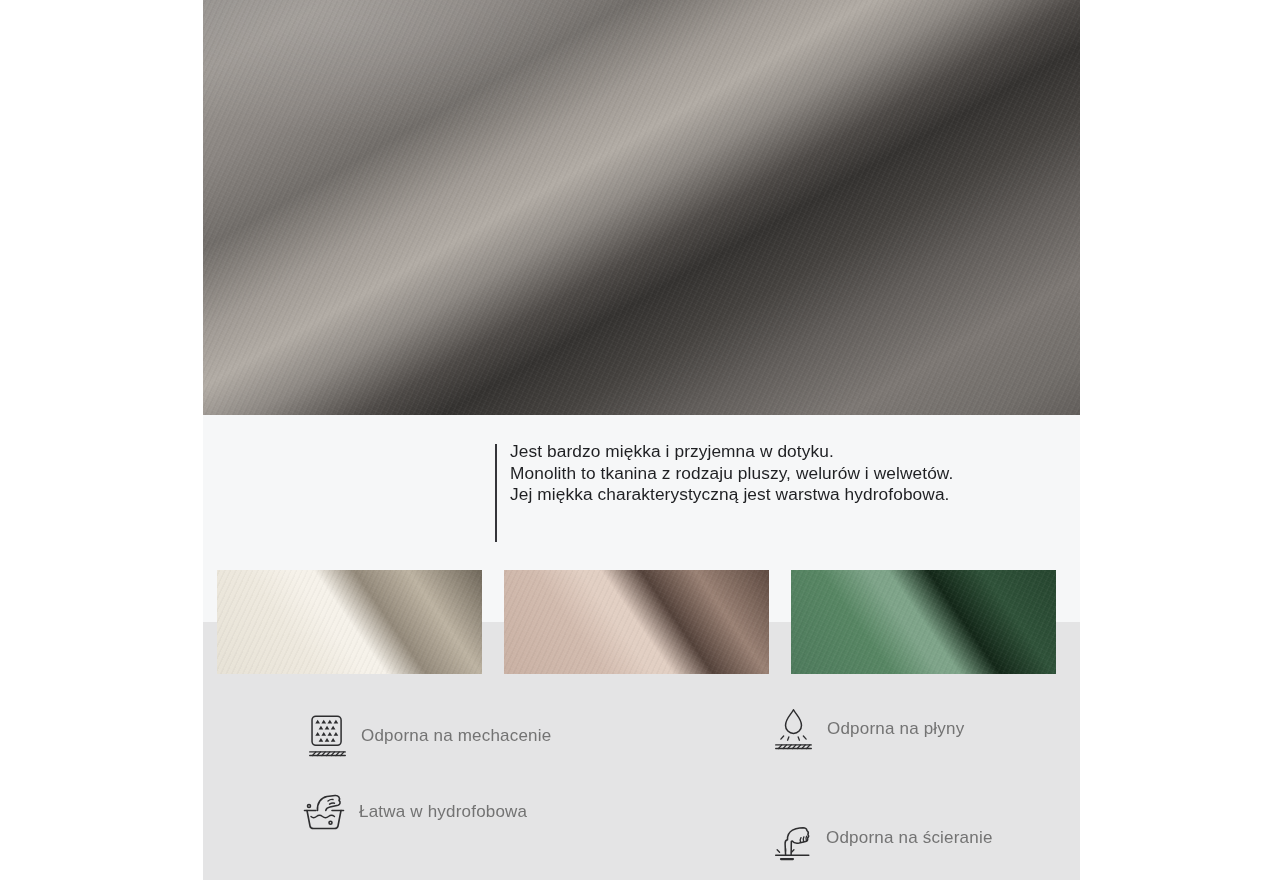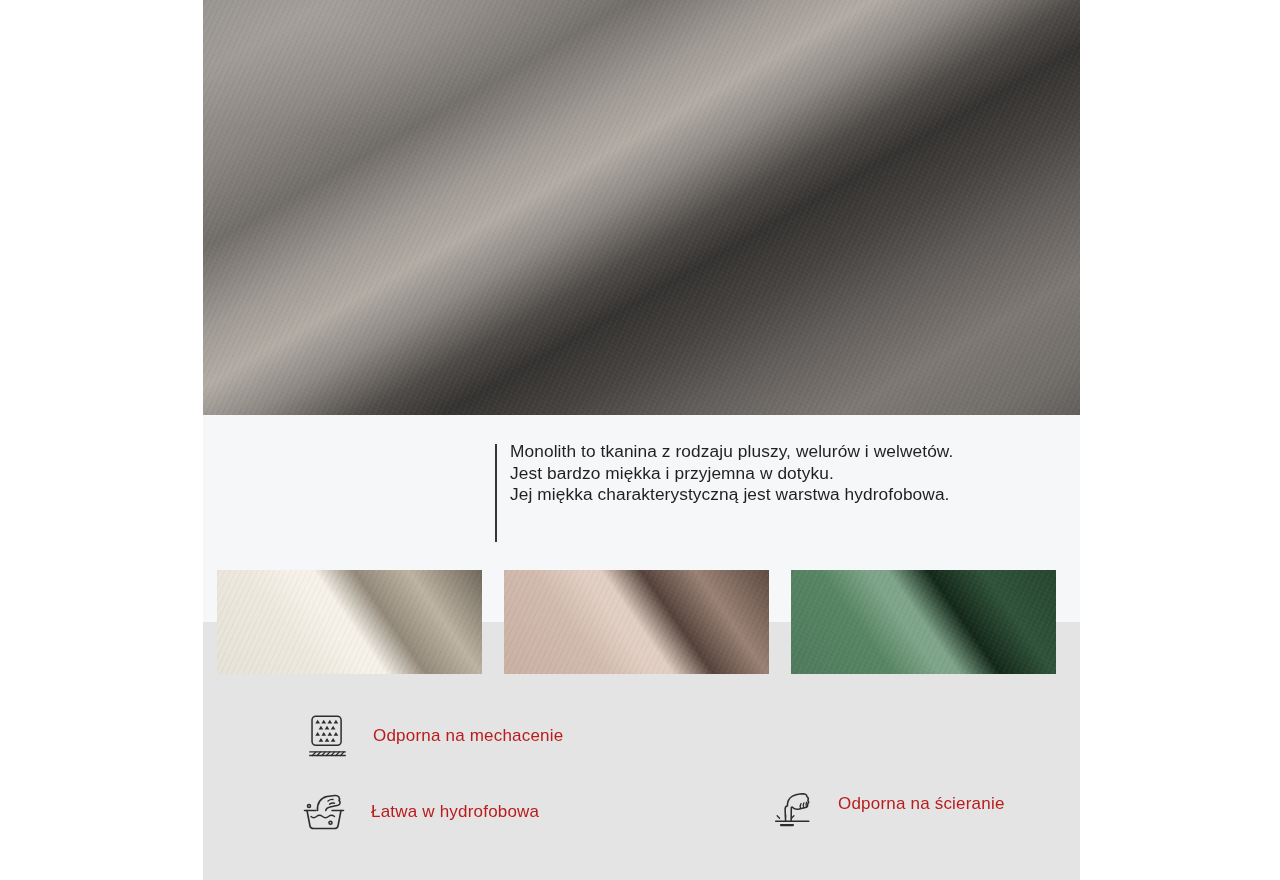--- a/index.html
+++ b/index.html
@@ -41,41 +41,41 @@
     background:linear-gradient(55deg,
       var(--c1) 0%, var(--c2) 30%, var(--hi) 44%, var(--hi) 50%,
       var(--dark) 62%, var(--mid) 78%, var(--end) 100%);}
 
   
   .feature{position:absolute;display:flex;align-items:center;gap:11px;}
   .feature svg{flex:0 0 auto;stroke:#2d2d2f;fill:none;stroke-width:1.6;stroke-linecap:round;stroke-linejoin:round;}
   .feature svg .fill{fill:#2d2d2f;stroke:none;}
   .feature svg .thick{stroke-width:2.3;}
   .feature svg .thin{stroke-width:1.4;}
-  .flabel{font-size:17px;color:#b91c1c;letter-spacing:.2px;white-space:nowrap;margin-left:12px;}
+  .flabel{font-size:17px;color:#737373;letter-spacing:.2px;white-space:nowrap;}
   .f1{left:305px;top:712px;}
   .f2{left:771px;top:705px;}
   .f3{left:300px;top:789px;}
-  .f4{left:769px;top:780px;}
+  .f4{left:769px;top:814px;}
 </style>
 </head>
 <body>
 
 <div class="canvas">
 
   <div class="hero">
       <div class="tex"></div>
     </div>
 
   <section class="info">
     <h1 class="title">MONOLITH</h1>
     <div class="vline"></div>
     <div class="desc">
+      <p>Jest bardzo miękka i przyjemna w dotyku.</p>
       <p>Monolith to tkanina z rodzaju pluszy, welurów i welwetów.</p>
-      <p>Jest bardzo miękka i przyjemna w dotyku.</p>
       <p>Jej miękka charakterystyczną jest warstwa hydrofobowa.</p>
     </div>
   </section>
 
   <div class="graybg"></div>
 
   <div class="swatches">
     <div class="swatch" style="--c1: #e7e2d6; --c2: #eee9de; --hi: #f6f2ea; --dark: #93897a; --mid: #bdb3a2; --end: #6f675a;">
         <div class="tex"></div>
       </div>
@@ -97,20 +97,31 @@
         <path d="M17 27.2 L19.5 31.2 L14.5 31.2 Z M23.5 27.2 L26 31.2 L21 31.2 Z M30 27.2 L32.5 31.2 L27.5 31.2 Z"></path>
       </g>
       <g class="thin">
         <path d="M5 42 H43 M5 45.8 H43"></path>
         <path d="M8 45.8 L11.6 42 M13 45.8 L16.6 42 M18 45.8 L21.6 42 M23 45.8 L26.6 42 M28 45.8 L31.6 42 M33 45.8 L36.6 42 M38 45.8 L41.6 42"></path>
       </g>
     </svg>
     <span class="flabel">Odporna na mechacenie</span>
   </div>
 
+  <div class="feature f2">
+    <svg width="45" height="47" viewBox="0 0 48 49">
+      <path d="M24 4.5 C21 10 15.5 14 15.5 21.2 A8.5 8.5 0 0 0 32.5 21.2 C32.5 14 27 10 24 4.5 Z"></path>
+      <g class="thin">
+        <path d="M13.5 32.5 L10.5 35.8 M19 33.5 L17.7 37 M29 33.5 L30.3 37 M34.5 32.5 L37.5 35.8"></path>
+        <path d="M5 42 H43 M5 45.8 H43"></path>
+        <path d="M8 45.8 L11.6 42 M13 45.8 L16.6 42 M18 45.8 L21.6 42 M23 45.8 L26.6 42 M28 45.8 L31.6 42 M33 45.8 L36.6 42 M38 45.8 L41.6 42"></path>
+      </g>
+    </svg>
+    <span class="flabel">Odporna na płyny</span>
+  </div>
 
   <div class="feature f3">
     <svg width="48" height="46" viewBox="0 0 48 46">
       <path d="M4.5 21.5 H16 M32 21.5 H43.5"></path>
       <path d="M7 21.5 L10 37 Q10.5 39.5 13.5 39.5 H34.5 Q37.5 39.5 38 37 L41 21.5"></path>
       <path class="thin" d="M11 27.5 Q13.5 30 16.5 27.5 T22.5 27.5 T28.5 27.5 T34.5 27.5"></path>
       <circle cx="30.5" cy="33.8" r="1.5"></circle>
       <circle cx="9" cy="17" r="1.5"></circle>
       <path d="M17.5 21.5 C17 14 21 8.5 27 7.5 L35 6.5 C38.5 6.2 40.5 9 39 11.5 C40.8 12.8 40.3 15.6 38 16.2 L30 18 C27.5 18.6 26 20 25.8 21.5"></path>
       <path class="thin" d="M28 12 Q30.5 10 33 10.5 M29.5 15.2 Q32 13.6 34.5 14.2"></path>

